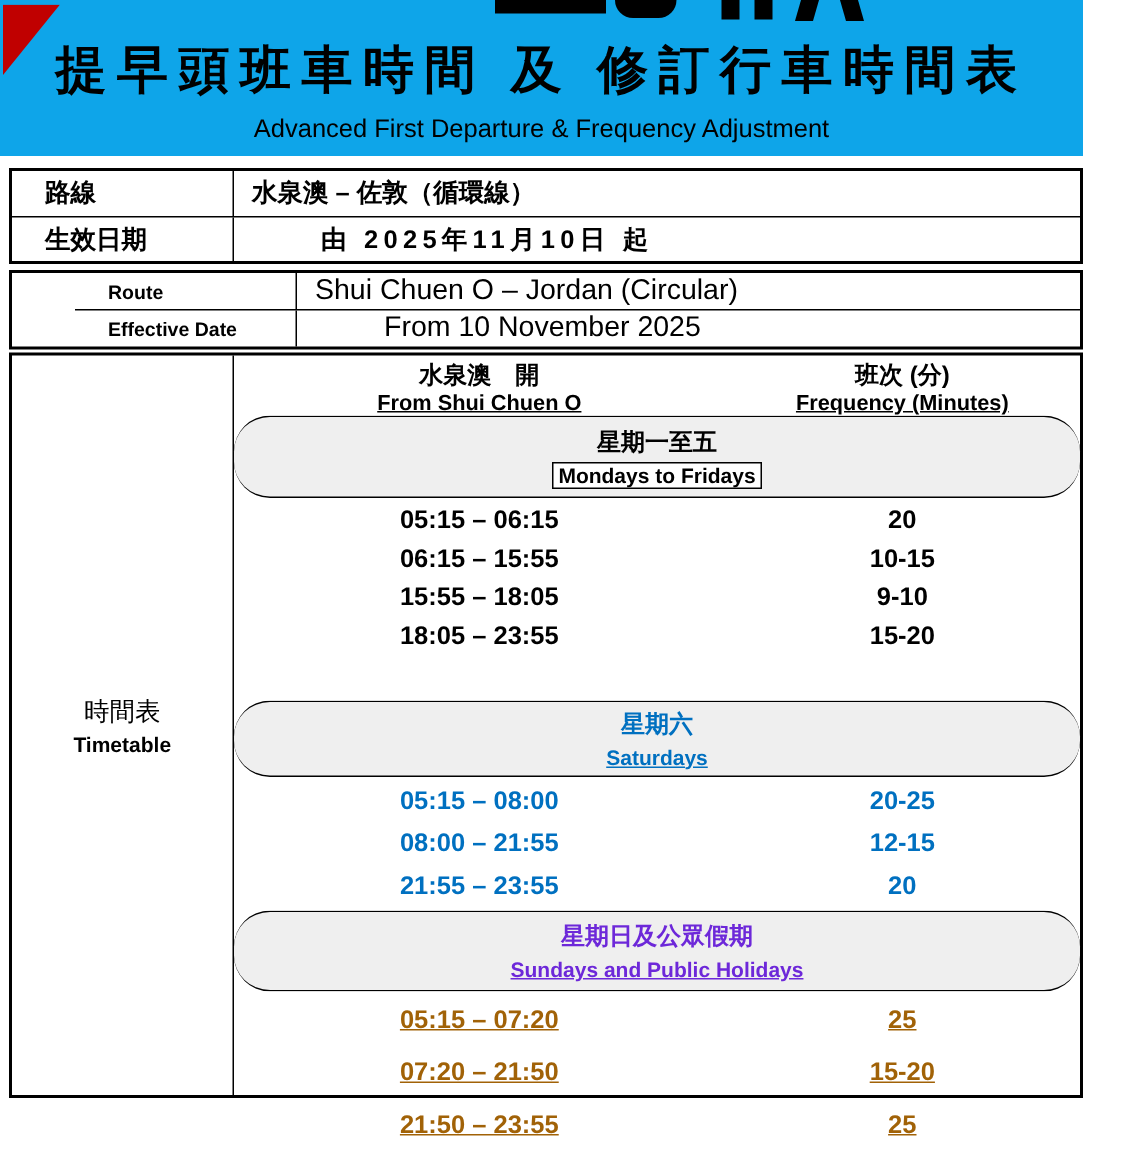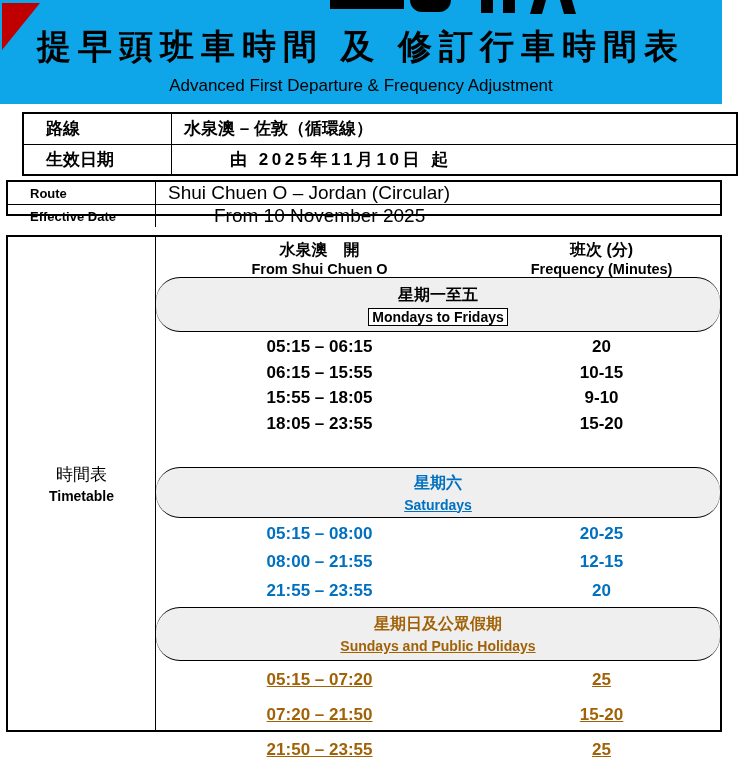--- a/index.html
+++ b/index.html
@@ -49,22 +49,22 @@
     font-weight: normal;
   }
 
   
   .info-table {
     position: absolute; left: 6px;
     width: 716px;
     border: 2px solid #000;
     display: flex; flex-direction: column;
   }
-  .info-zh { top: 112px; height: 64px; margin-left: 16px; }
-  .info-en { top: 180px; height: 36px; }
+  .info-zh { top: 112px; height: 64px; }
+  .info-en { top: 180px; height: 53px; padding-left: 42px; }
   .info-row { flex: 1; display: flex; }
   .info-row + .info-row { border-top: 1.5px solid #000; gap: 46px; }
   .info-label {
     width: 148px; border-right: 1.5px solid #000;
     display: flex; align-items: center;
     padding-left: 22px;
     font-weight: bold;
   }
   .info-zh .info-label { font-size: 17px; }
   .info-en .info-label { font-size: 13px; }
@@ -95,21 +95,21 @@
 
   .sched-header { height: 48px; display: flex; }
   .sched-header .hcell {
     display: flex; flex-direction: column;
     justify-content: space-between; align-items: center;
     padding-top: 3px;
   }
   .hcell.time-col { width: 58%; }
   .hcell.freq-col { width: 42%; }
   .hcell .zh { font-size: 16px; font-weight: bold; }
-  .hcell .en { font-size: 14.5px; font-weight: bold; }
+  .hcell .en { font-size: 14.5px; font-weight: bold; text-decoration: underline; }
 
   .band {
     background: #EFEFEF;
     border-top: 1.5px solid #000;
     border-bottom: 1.5px solid #000;
     display: flex; flex-direction: column;
     justify-content: center; align-items: center;
     gap: 3px;
     border-radius: 24px;
   }
@@ -215,21 +215,21 @@
             </div>
             <div class="trow">
               <div class="tcell time">08:00 – 21:55</div>
               <div class="tcell freq">12-15</div>
             </div>
             <div class="trow">
               <div class="tcell time">21:55 – 23:55</div>
               <div class="tcell freq">20</div>
             </div>
           </div>
-          <div class="band" style="height: 54px; color: #a16207; justify-content: center;">
+          <div class="band" style="height: 54px; color: #6d28d9; justify-content: center;">
             <div class="band-zh">星期日及公眾假期</div>
             <div class="band-en underlined"><span>Sundays and Public Holidays</span></div>
           </div>
           <div class="rows" style="height: 108px; color: #a16207; text-decoration: underline;">
             <div class="trow">
               <div class="tcell time">05:15 – 07:20</div>
               <div class="tcell freq">25</div>
             </div>
             <div class="trow">
               <div class="tcell time">07:20 – 21:50</div>

